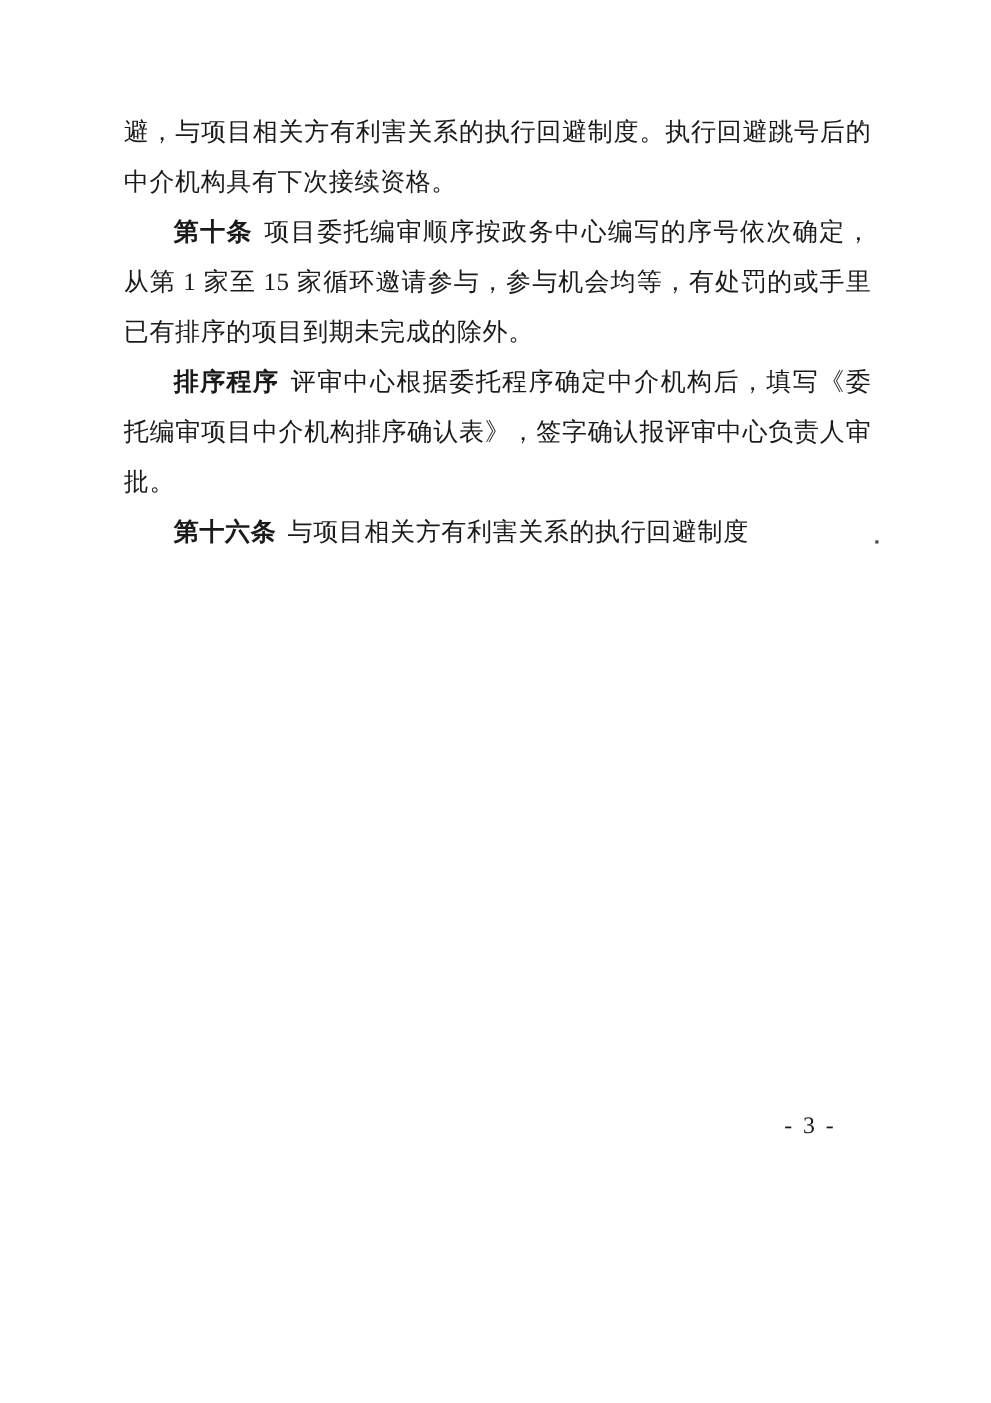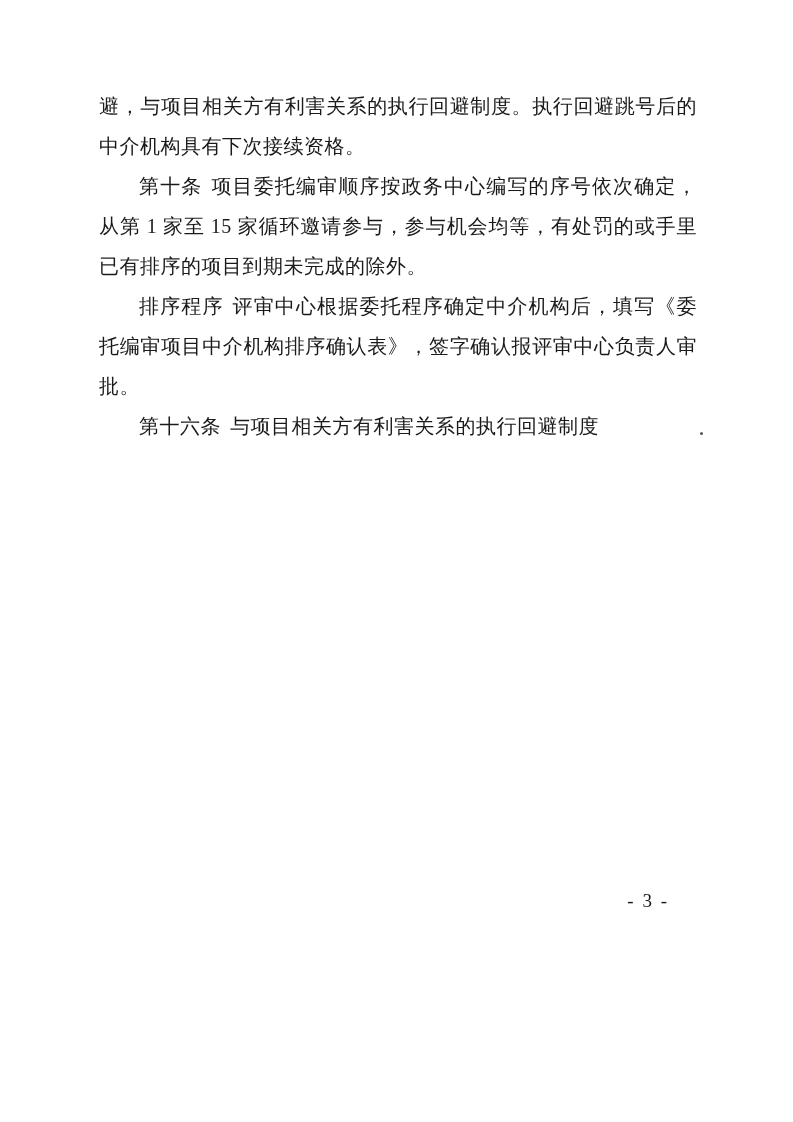--- a/index.html
+++ b/index.html
@@ -28,21 +28,21 @@
     line-height: 40px;
     text-align: justify;
     text-align-last: left;
     text-indent: 2em;
     letter-spacing: 0.5px;
   }
   .para.no-indent {
     text-indent: 0;
   }
   .lead {
-    font-weight: normal;
+    font-weight: bold;
     margin-right: 0.45em;
     margin-top: 30px;
   }
   .chapter {
     margin: 22px 0 4px 0;
     font-size: 21px;
     line-height: 40px;
     font-weight: bold;
     text-align: center;
     letter-spacing: 1px;

